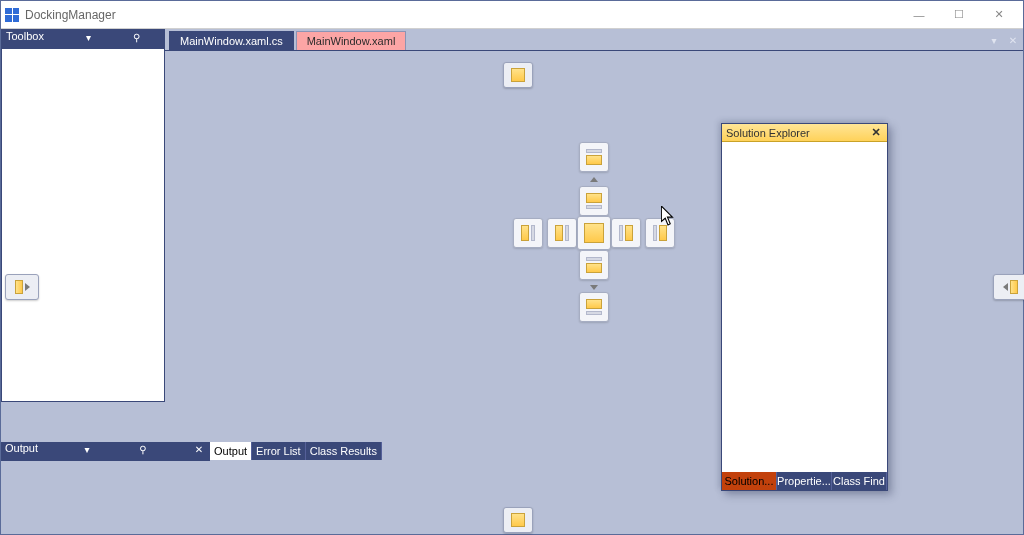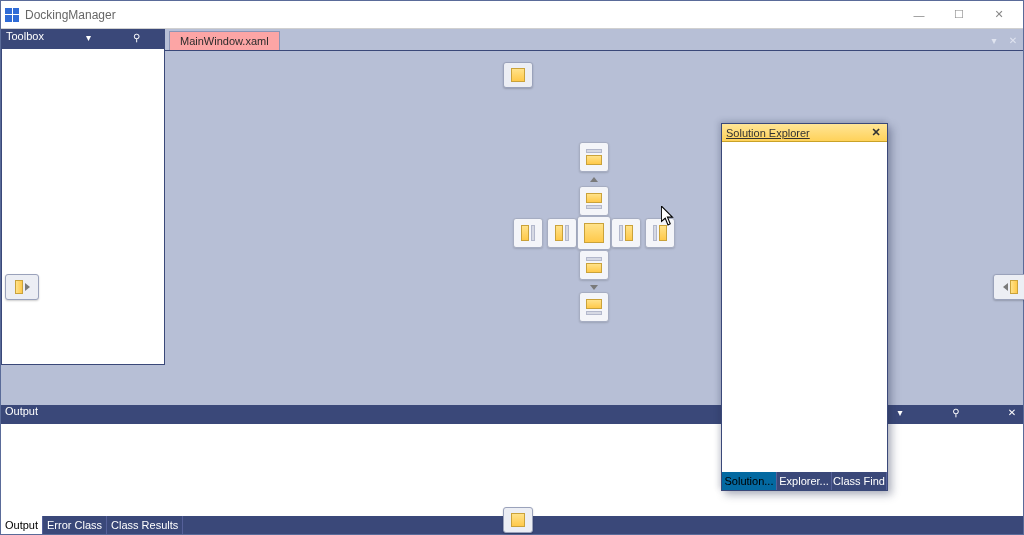--- a/index.html
+++ b/index.html
@@ -31,36 +31,36 @@
   .docarea { flex: 1; display: flex; flex-direction: column; position: relative; }
   .tabstrip { height: 21px; background: #b7bfd6; display: flex; align-items: flex-end; padding-left: 4px; padding-top: 2px; gap: 2px; }
   .tab { height: 19px; padding: 0 10px; display: flex; align-items: center; font-size: 11px; border: 1px solid #8b94b5; border-bottom: none; }
   .tab.active { background: #3a4879; color: #fff; border-color: #3a4879; }
   .tab.inactive { background: #fca5a5; color: #2b2b2b; }
   .tabstrip .spacer { flex: 1; }
   .docbtn { width: 14px; height: 14px; color: #e0e4f0; display: flex; align-items: center; justify-content: center; font-size: 10px; margin-right: 3px; align-self: center; }
   .docbody { flex: 1; background: #b7bfd6; border-top: 1px solid #3a4879; position: relative; }
 
   
-  .outputpanel { display: flex; flex-direction: column; margin-top: 40px; }
+  .outputpanel { display: flex; flex-direction: row; margin-top: 40px; }
   .panelheader.output { background: #3a4879; }
   .outputbody { height: 92px; background: #fff; }
   .outputtabs { height: 18px; background: #3a4879; display: flex; align-items: stretch; color: #fff; font-size: 11px; }
   .outtab { padding: 0 4px; display: flex; align-items: center; border-right: 1px solid #556099; }
   .outtab.active { background: #fff; color: #000; }
 
   
   .solutionexp { position: absolute; left: 720px; top: 94px; width: 167px; height: 368px; background: #fff; border: 1px solid #3a4879; box-shadow: 4px 4px 8px rgba(40,50,80,0.35), -2px -2px 6px rgba(40,50,80,0.2); display: flex; flex-direction: column; z-index: 30; }
   .solheader { height: 18px; background: linear-gradient(#ffe596, #ffd25a); border-bottom: 1px solid #c9a227; display: flex; align-items: center; padding: 0 4px; font-size: 11px; color: #333; }
-  .solheader .t { flex: 1; text-decoration: underline; }
+  .solheader .t { flex: 1; }
   .solheader .x { width: 14px; text-align: center; font-weight: bold; }
   .solbody { flex: 1; background: #fff; }
   .soltabs { height: 18px; background: #3a4879; display: flex; align-items: stretch; font-size: 11px; color: #fff; }
   .soltab { flex: 1; display: flex; align-items: center; justify-content: center; border-right: 1px solid #556099; padding: 0 2px; overflow: hidden; white-space: nowrap; }
-  .soltab.active { background: #0369a1; color: #000; justify-content: center; }
+  .soltab.active { background: #c2410c; color: #000; justify-content: center; }
 
   
   .edgecap { position: absolute; width: 30px; height: 26px; background: #eceef4; border: 1px solid #9aa2bb; border-radius: 3px; box-shadow: 0 1px 2px rgba(0,0,0,0.2); display: flex; align-items: center; justify-content: center; z-index: 20; }
   .edgecap.split { width: 34px; }
   .edgecap .glyph { width: 14px; height: 14px; background: linear-gradient(#ffe28a,#ffc94a); border: 1px solid #caa23a; }
   .edgecap.top { left: 502px; top: 33px; }
   .edgecap.bottom { left: 502px; top: 478px; }
   .edgecap.left { left: 4px; top: 245px; }
   .edgecap.right { left: 992px; top: 245px; }
   .edgecap .vg { width: 8px; height: 14px; background: linear-gradient(90deg,#ffe28a,#ffc94a); border: 1px solid #caa23a; }
@@ -129,20 +129,23 @@
             </div>
           <div class="phbtn">
               <span>✕</span>
             </div>
         </div>
         <div class="body"></div>
       </div>
 
       <div class="docarea">
         <div class="tabstrip">
+          <div class="tab active">
+              <span>MainWindow.xaml.cs</span>
+            </div>
           <div class="tab inactive">
               <span>MainWindow.xaml</span>
             </div>
           <div class="spacer"></div>
           <div class="docbtn">
               <span>▾</span>
             </div>
           <div class="docbtn">
               <span>✕</span>
             </div>
@@ -163,21 +166,21 @@
         <div class="phbtn">
             <span>✕</span>
           </div>
       </div>
       <div class="outputbody"></div>
       <div class="outputtabs">
         <div class="outtab active">
             <span>Output</span>
           </div>
         <div class="outtab">
-            <span>Error Class</span>
+            <span>Error List</span>
           </div>
         <div class="outtab">
             <span>Class Results</span>
           </div>
       </div>
     </div>
 
     <div class="edgecap top">
         <div class="glyph"></div>
       </div>
@@ -256,21 +259,21 @@
       <div class="solheader">
         <div class="t">Solution Explorer</div>
         <div class="x"><span>✕</span></div>
       </div>
       <div class="solbody"></div>
       <div class="soltabs">
         <div class="soltab active">
             <span>Solution...</span>
           </div>
         <div class="soltab">
-            <span>Explorer...</span>
+            <span>Propertie...</span>
           </div>
         <div class="soltab">
             <span>Class Find</span>
           </div>
       </div>
     </div>
 
     <div class="cursor">
       <svg viewBox="0 0 12 18">
           <path d="M0 0 L0 14 L3.5 11 L6 17 L8 16 L5.5 10 L10 10 Z" fill="#fff" stroke="#000" stroke-width="1"></path>

